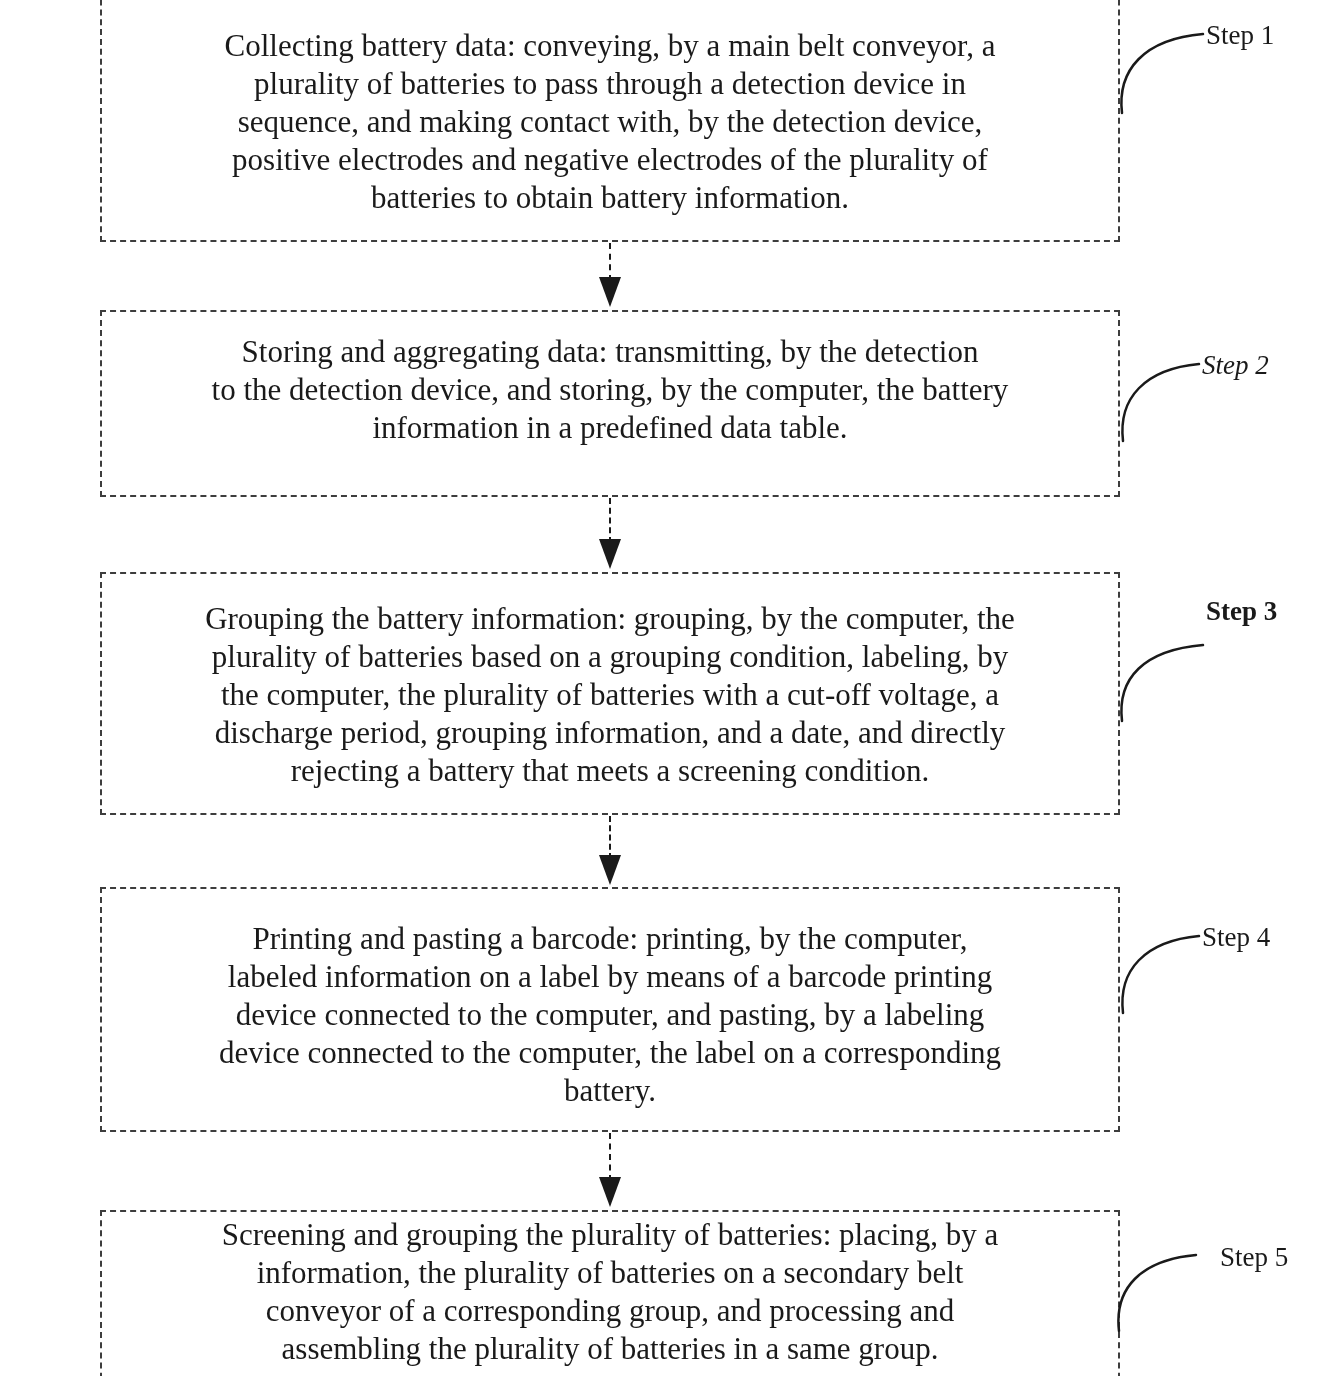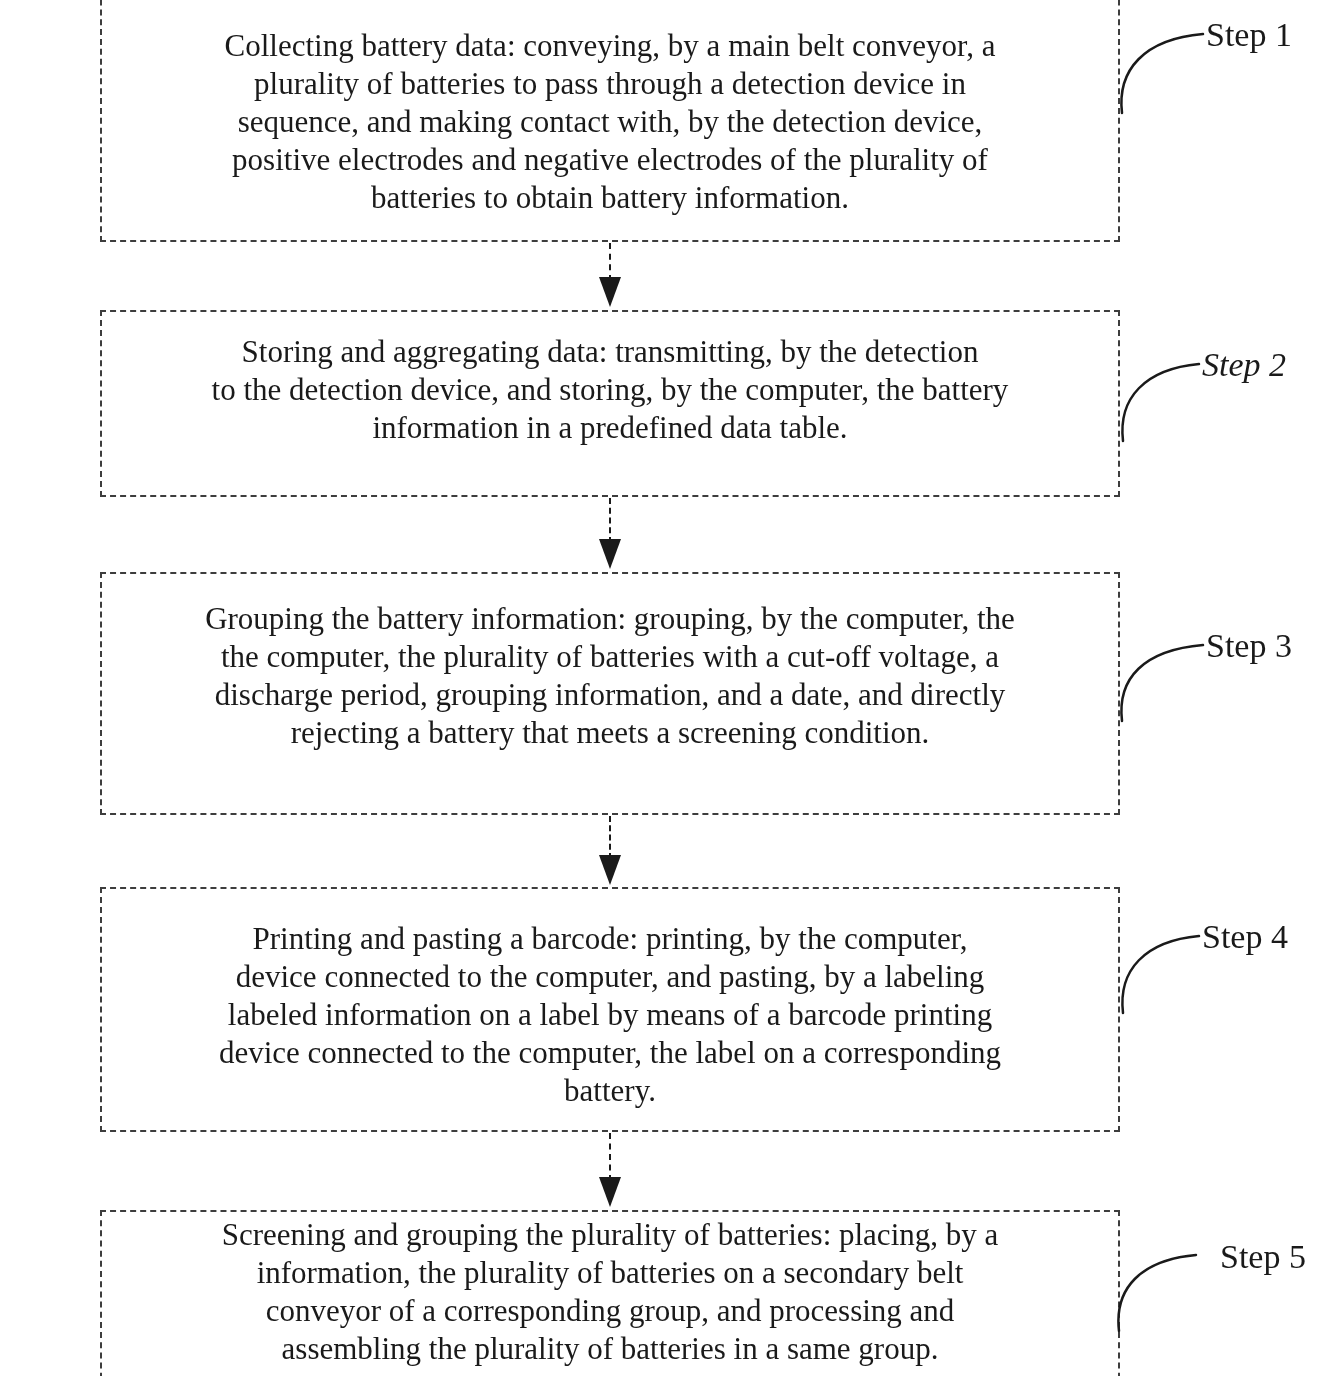--- a/index.html
+++ b/index.html
@@ -57,21 +57,21 @@
     pointer-events: none;
   }
   .leaders path {
     fill: none;
     stroke: #1a1a1a;
     stroke-width: 2.5;
     stroke-linecap: round;
   }
   .step-label {
     position: absolute;
-    font-size: 34px;
+    font-size: 27px;
     line-height: 38px;
     white-space: nowrap;
   }
 </style>
 </head>
 <body>
 
 <div class="figure">
 
   <div class="box" style="top:-30px; height:272px; padding-top:55px;">
@@ -83,29 +83,30 @@
     </div>
 
   <div class="box" style="top:310px; height:187px; padding-top:21px;">
       <div>Storing and aggregating data: transmitting, by the detection</div>
       <div>to the detection device, and storing, by the computer, the battery</div>
       <div>information in a predefined data table.</div>
     </div>
 
   <div class="box" style="top:572px; height:243px; padding-top:26px;">
       <div>Grouping the battery information: grouping, by the computer, the</div>
+      <div>plurality of batteries based on a grouping condition, labeling, by</div>
       <div>the computer, the plurality of batteries with a cut-off voltage, a</div>
       <div>discharge period, grouping information, and a date, and directly</div>
       <div>rejecting a battery that meets a screening condition.</div>
     </div>
 
   <div class="box" style="top:887px; height:245px; padding-top:31px;">
       <div>Printing and pasting a barcode: printing, by the computer,</div>
+      <div>labeled information on a label by means of a barcode printing</div>
       <div>device connected to the computer, and pasting, by a labeling</div>
-      <div>labeled information on a label by means of a barcode printing</div>
       <div>device connected to the computer, the label on a corresponding</div>
       <div>battery.</div>
     </div>
 
   <div class="box" style="top:1210px; height:240px; padding-top:4px;">
       <div>Screening and grouping the plurality of batteries: placing, by a</div>
       <div>information, the plurality of batteries on a secondary belt</div>
       <div>conveyor of a corresponding group, and processing and</div>
       <div>assembling the plurality of batteries in a same group.</div>
     </div>
@@ -130,17 +131,17 @@
   <svg class="leaders" width="1329" height="1376" viewBox="0 0 1329 1376">
     <path d="M1122,113 C1117,70 1144,39 1203,34"></path>
     <path d="M1123,441 C1118,398 1145,369 1199,364"></path>
     <path d="M1122,721 C1117,678 1144,650 1203,645"></path>
     <path d="M1123,1013 C1118,970 1145,941 1199,936"></path>
     <path d="M1119,1331 C1114,1288 1141,1260 1196,1255"></path>
   </svg>
 
   <div class="step-label" style="left:1206px; top:16px;">Step 1</div>
   <div class="step-label" style="left:1202px; top:346px;font-style:italic;">Step 2</div>
-  <div class="step-label" style="left:1206px; top:627px;">Step 3</div>
+  <div class="step-label" style="left:1206px; top:592px;font-weight:bold;">Step 3</div>
   <div class="step-label" style="left:1202px; top:918px;text-align:center;">Step 4</div>
   <div class="step-label" style="left:1220px; top:1238px;">Step 5</div>
 
 </div>
 
 </body></html>

